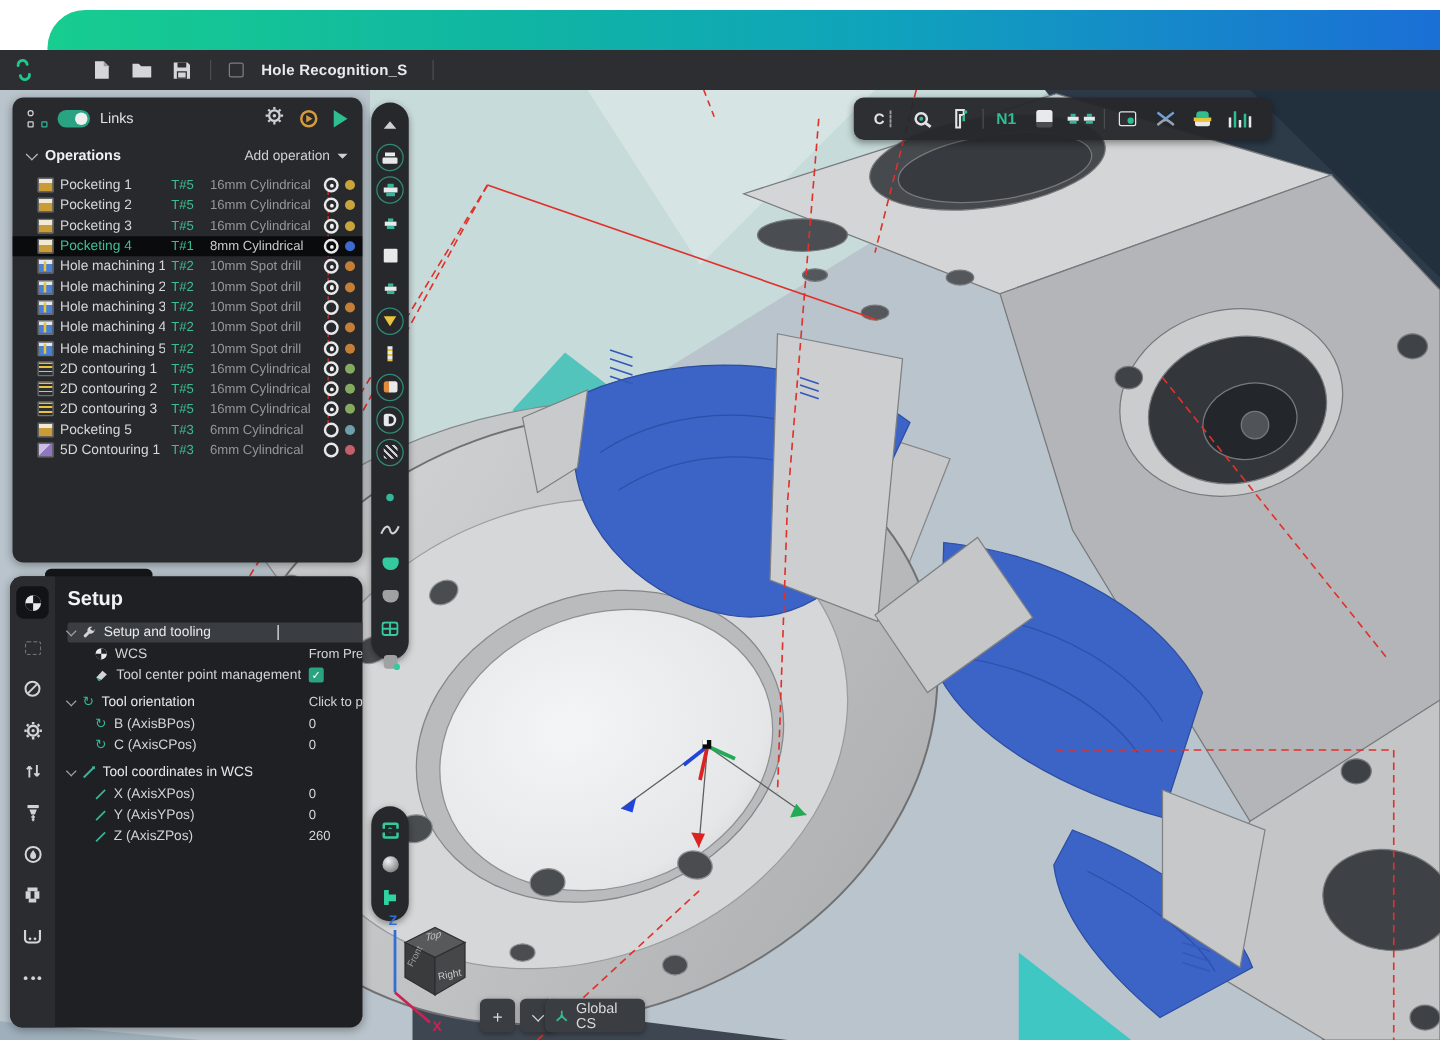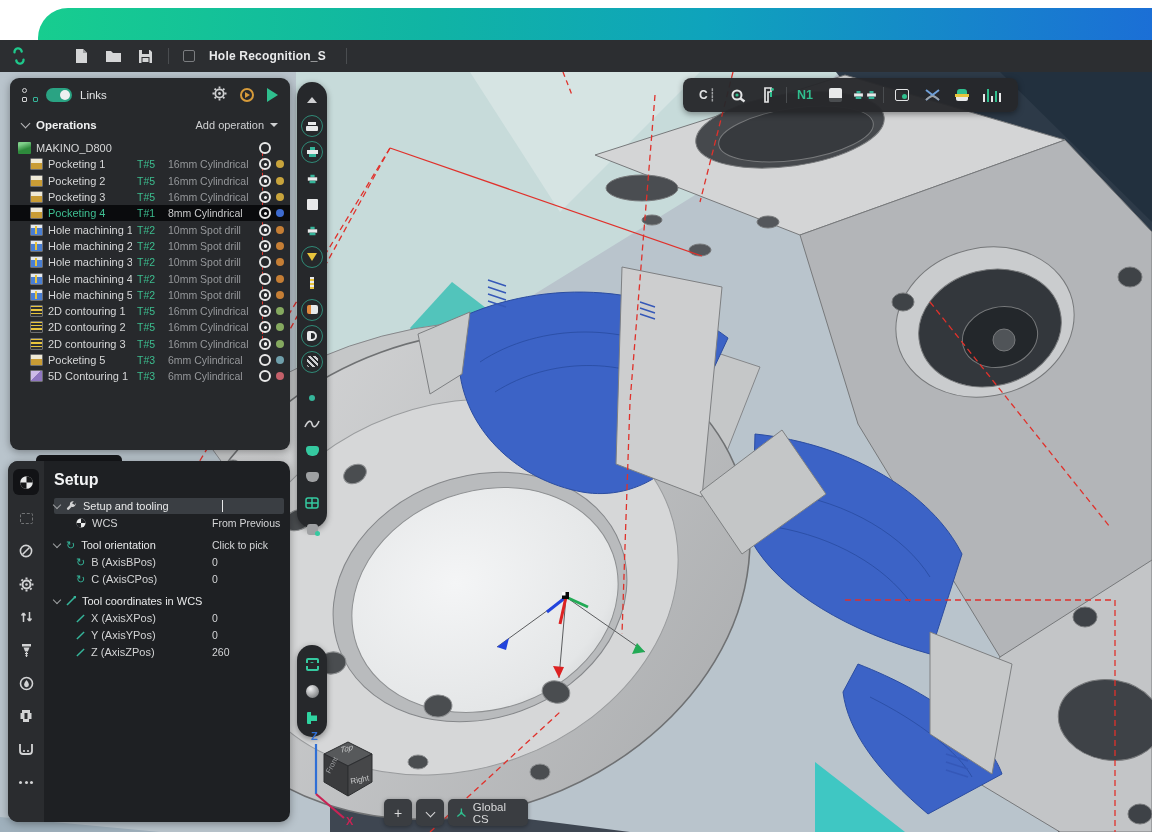--- a/index.html
+++ b/index.html
@@ -167,21 +167,21 @@
   .bars-ic i { width:2.5px; background:#e8e9ea; }
   .bars-ic i:nth-child(2n){ background:#2fbf8e; }
 
   
   .bbtn { top:799px; height:27px; background:#3a3d41; border-radius:5px; color:#d8d9da;
     display:flex; align-items:center; justify-content:center; font-size:14px;
     box-shadow:0 1px 4px rgba(0,0,0,.35); }
   #btn-plus { left:384px; width:28px; }
   #btn-chev { left:416px; width:28px; }
   #btn-chev .chev { border-color:#d8d9da; margin-top:-1px; }
-  #cs-pill { left:448px; width:80px; gap:6px; font-size:11.5px; padding:0 8px; }
+  #cs-pill { left:436px; width:80px; gap:6px; font-size:11.5px; padding:0 8px; }
 
   
   #viewcube { left:302px; top:728px; }
 
   
   svg text { font-family:"Liberation Sans", sans-serif; }
 </style>
 </head>
 <body>
 
@@ -379,26 +379,20 @@
     <span class="chev"></span>
     <span id="ops-title">Operations</span>
     <span id="add-op">
       <span>Add operation</span>
       <span class="tri-down"></span>
     </span>
   </div>
   <div id="ops-list">
     <div id="red-chain"></div>
 
-    <div class="oprow">
-      <span class="oico machine"></span>
-      <span class="oname">MAKINO_D800</span>
-      <span class="oradio" data-state="empty"></span>
-      <span class="odot"></span>
-    </div>
 
     <div class="oprow sub">
       <span class="oico pock"></span>
       <span class="oname">Pocketing 1</span>
       <span class="otool">T#5</span>
       <span class="odesc">16mm Cylindrical</span>
       <span class="oradio" data-state="filled"></span>
       <span class="odot" style="background-color: rgb(200, 164, 60);"></span>
     </div>
     <div class="oprow sub">
@@ -604,20 +598,32 @@
         <svg width="10" height="10" viewBox="0 0 10 10">
             <circle cx="5" cy="5" r="4.5" fill="#e8e9ea"></circle>
             <path d="M5,5 L5,0.5 A4.5,4.5 0 0 1 9.5,5 Z" fill="#1e2023"></path>
             <path d="M5,5 L5,9.5 A4.5,4.5 0 0 1 0.5,5 Z" fill="#1e2023"></path>
           </svg>
       </span>
       <span class="c-label">WCS</span>
       <span class="val">From Previous</span>
     </div>
 
+    <div class="srow indent">
+      <span class="mini">
+        <svg width="11" height="11" viewBox="0 0 11 11">
+            <path d="M1,7 L6,1.5 L9.5,4.5 L5,9 Z" fill="#d2d3d4"></path>
+            <path d="M1,7 L3,10 L5,9 Z" fill="#35b59a"></path>
+          </svg>
+      </span>
+      <span class="c-label">Tool center point management</span>
+      <span class="val" style="display:flex;">
+        <span class="checkbox">✓</span>
+      </span>
+    </div>
 
     <div class="srow group">
       <span class="schev"></span>
       <span class="mini rot-ic">↻</span>
       <span class="g-label">Tool orientation</span>
       <span class="val">Click to pick</span>
     </div>
     <div class="srow indent">
       <span class="mini rot-ic">↻</span>
       <span class="c-label">B (AxisBPos)</span>

